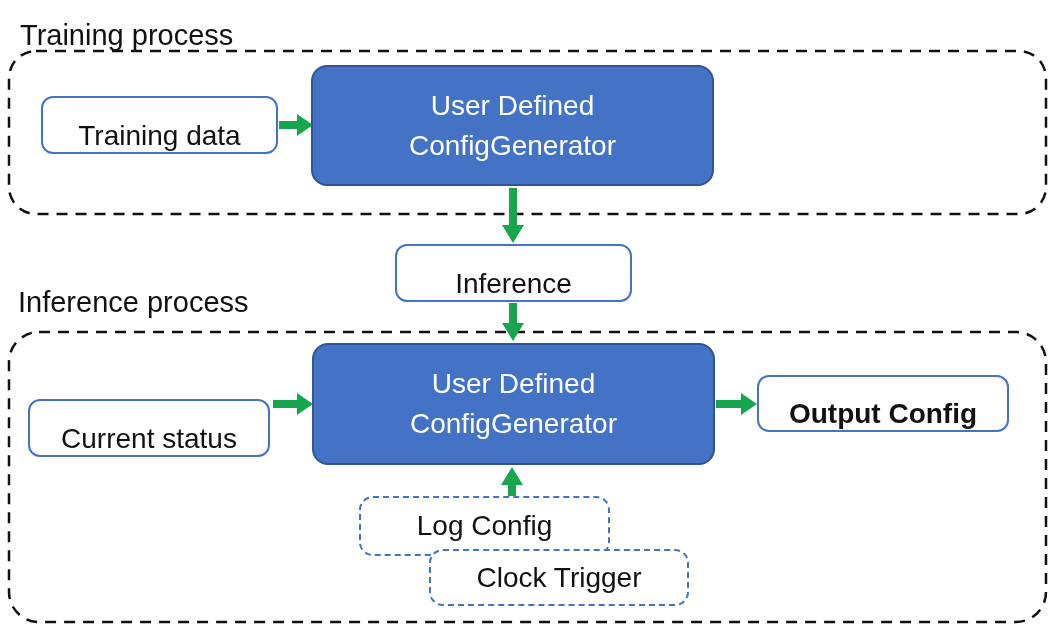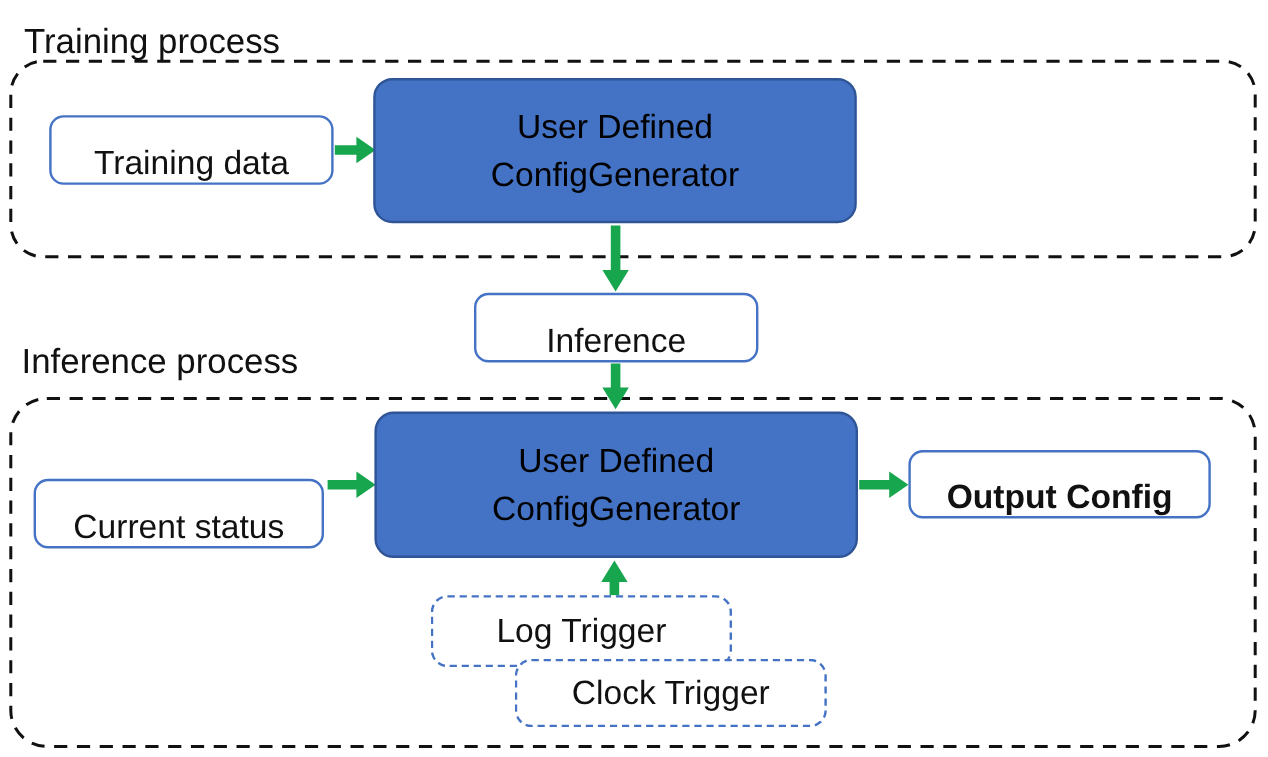--- a/index.html
+++ b/index.html
@@ -43,21 +43,21 @@
   .white-box {
     background: #ffffff;
     border: 2px solid #4472c4;
     border-radius: 12px;
     align-items: flex-end;
   }
   .blue-box {
     background: #4472c4;
     border: 2px solid #2f5597;
     border-radius: 16px;
-    color: #000000;
+    color: #ffffff;
     flex-direction: column;
     line-height: 1.42;
     justify-content: center;
   }
   .trigger-box {
     background: #ffffff;
     border: 2px dashed #4472c4;
     border-radius: 14px;
   }
   #training-label   { left: 20px;  top: 20px; }
@@ -114,20 +114,20 @@
   <div id="infer-generator" class="box blue-box">
     <span>User Defined</span>
     <span>ConfigGenerator</span>
   </div>
 
   <div id="output-config-box" class="box white-box">
     <span>Output Config</span>
   </div>
 
   <div id="log-trigger-box" class="box trigger-box">
-    <span>Log Trigger</span>
+    <span>Log Config</span>
   </div>
 
   <div id="clock-trigger-box" class="box trigger-box">
     <span>Clock Trigger</span>
   </div>
 
 </div>
 
 </body></html>

